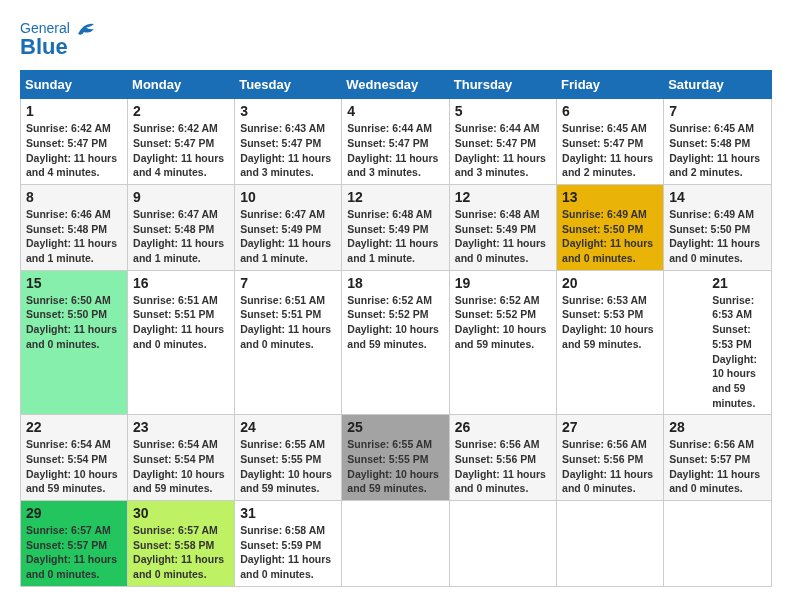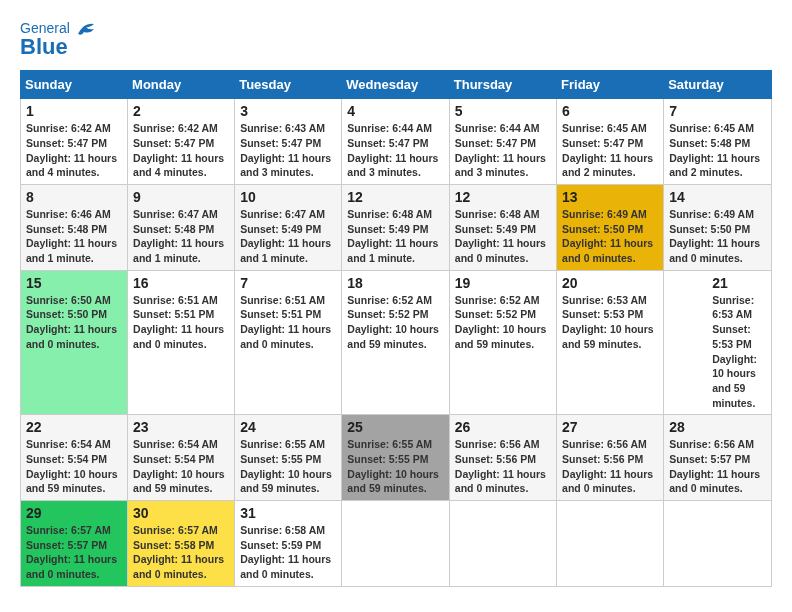--- a/index.html
+++ b/index.html
@@ -341,21 +341,21 @@
       </tr>
       <tr>
         <td style="background: #22c55e;">
         <span class="day-number">29</span>
         <div class="day-detail">
           Sunrise: 6:57 AM<br>
           Sunset: 5:57 PM<br>
           Daylight: 11 hours and 0 minutes.
         </div>
       </td>
-        <td style="background: #fde047;">
+        <td style="background: #bef264;">
         <span class="day-number">30</span>
         <div class="day-detail">
           Sunrise: 6:57 AM<br>
           Sunset: 5:58 PM<br>
           Daylight: 11 hours and 0 minutes.
         </div>
       </td>
         <td style="background: rgb(255, 255, 255);">
         <span class="day-number">31</span>
         <div class="day-detail">

